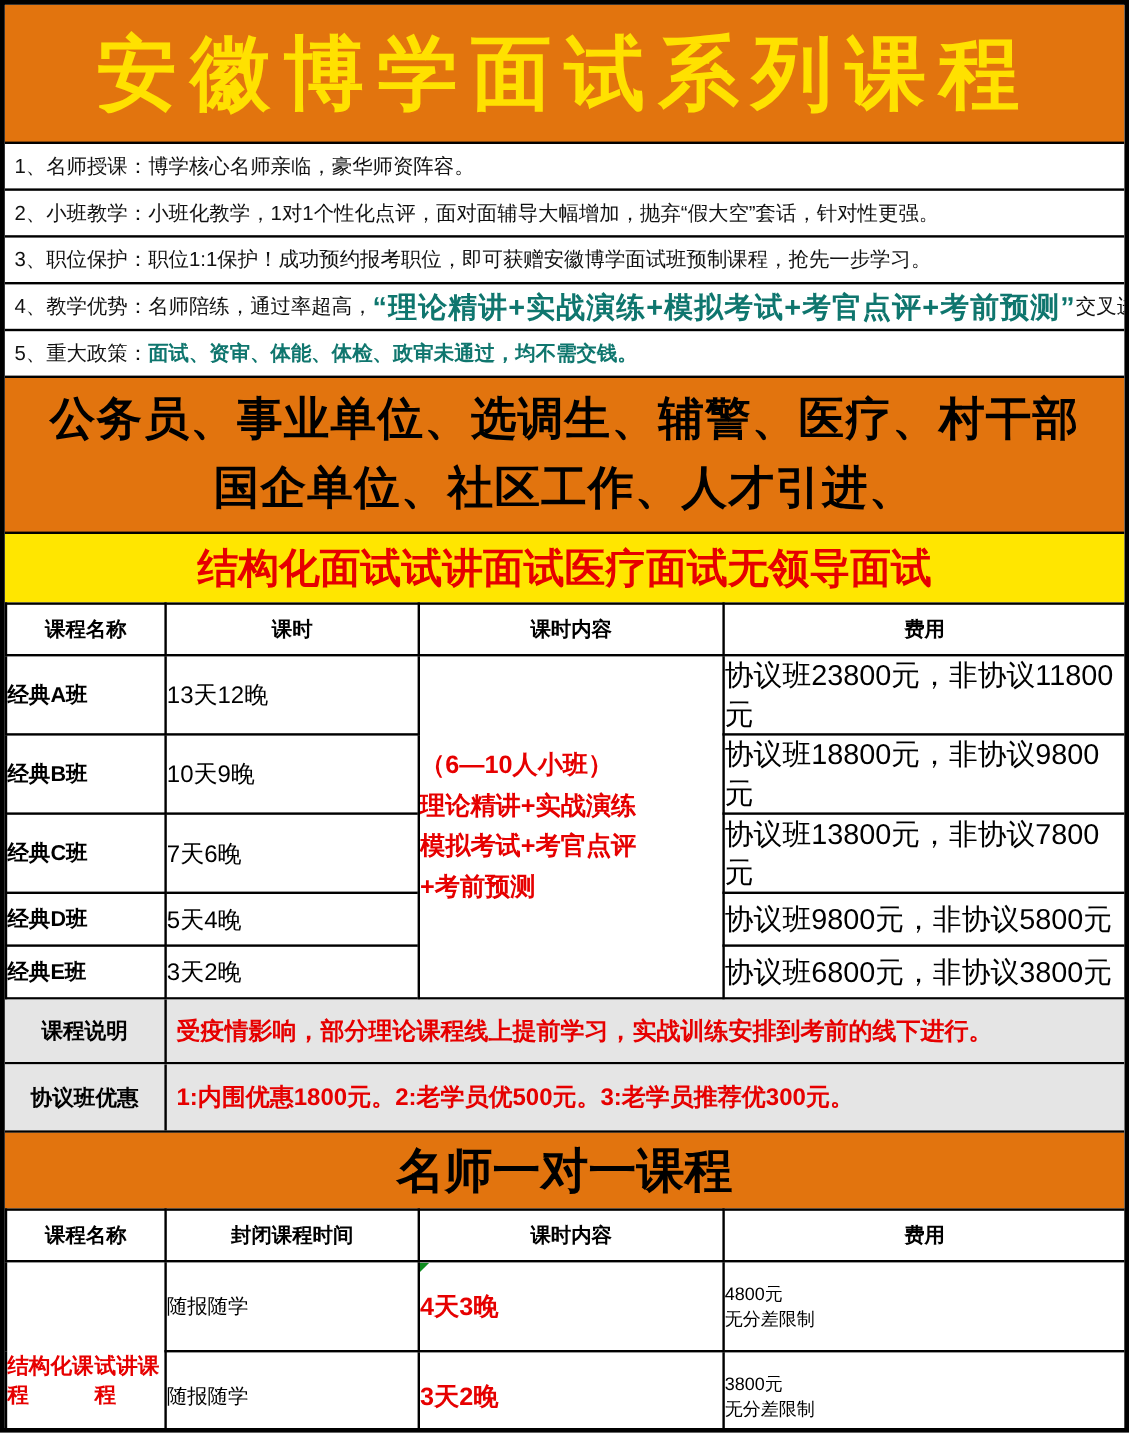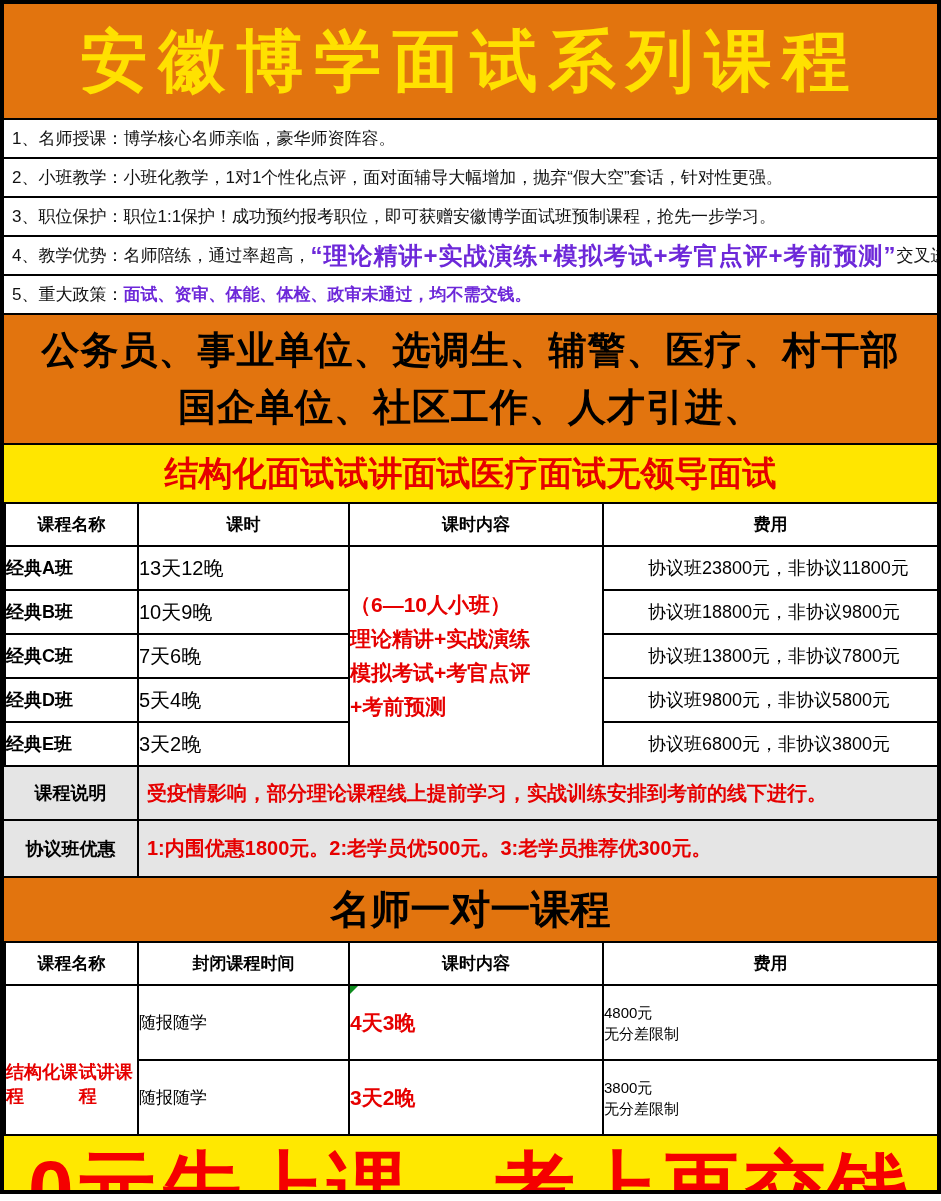--- a/index.html
+++ b/index.html
@@ -9,40 +9,40 @@
     display:flex;flex-direction:column;
     font-family:"Liberation Sans",sans-serif;color:#000;
   }
   
   .hd{flex:0 0 116px;box-sizing:border-box;background:#E2740E;border-bottom:2px solid #000;
       display:flex;align-items:center;justify-content:center;}
   .hd h1{margin:0;font-size:67px;font-weight:bold;color:#FFE100;letter-spacing:11px;white-space:nowrap;}
   
   .frow{flex:0 0 39px;box-sizing:border-box;border-bottom:2px solid #000;
         display:flex;align-items:center;padding-left:8px;font-size:17px;white-space:nowrap;color:#111;}
-  .frow .em{color:#6d28d9;font-weight:bold;}
+  .frow .em{color:#0f766e;font-weight:bold;}
   .frow:nth-of-type(5) .em{font-size:24px;letter-spacing:1px;}
   
   .audience{flex:0 0 130px;box-sizing:border-box;background:#E2740E;border-bottom:2px solid #000;
             display:flex;flex-direction:column;align-items:center;justify-content:center;
             font-size:38px;font-weight:bold;line-height:1.5;letter-spacing:1px;}
   
   .types{flex:0 0 57px;box-sizing:border-box;background:#FFE600;
          display:flex;align-items:center;justify-content:center;
          font-size:34px;font-weight:bold;color:#E60000;white-space:nowrap;}
   
   table{border-collapse:collapse;table-layout:fixed;width:933px;flex:0 0 auto;}
   th,td{border:2px solid #000;padding:0;vertical-align:middle;overflow:hidden;}
   .t1 thead tr{height:43px;}
   .t1 tbody tr{height:44px;}
   th{font-size:17px;font-weight:bold;}
   .cls-name{font-weight:bold;font-size:18px;}
   .hours{font-size:20px;}
   .content-cell{color:#E60000;font-weight:bold;font-size:21px;line-height:1.62;}
-  .fee{font-size:18px;padding-left:44px;}
+  .fee{font-size:24px;}
   
   .note{box-sizing:border-box;border-bottom:2px solid #000;background:#e5e5e5;display:flex;}
   .note-1{flex:0 0 54px;}
   .note-2{flex:0 0 57px;}
   .note-label{width:135px;box-sizing:border-box;border-right:2px solid #000;
               display:flex;align-items:center;justify-content:center;font-weight:bold;font-size:18px;}
   .note-text{flex:1;display:flex;align-items:center;padding-left:8px;
              color:#E60000;font-weight:bold;font-size:20px;white-space:nowrap;}
   
   .banner2{flex:0 0 63px;box-sizing:border-box;background:#E2740E;

